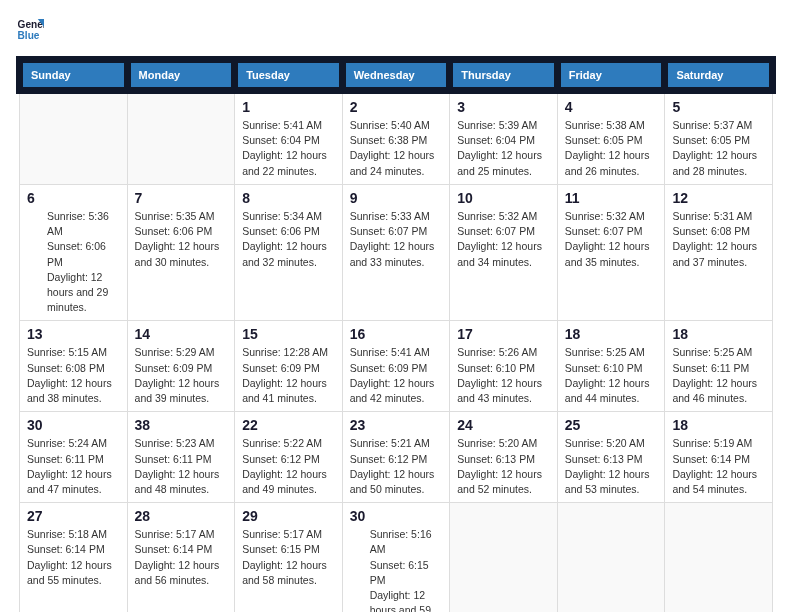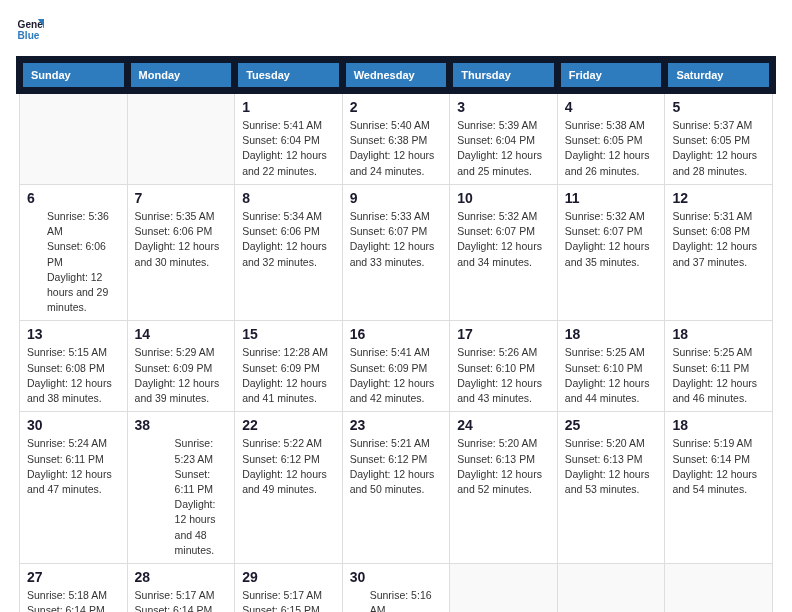--- a/index.html
+++ b/index.html
@@ -239,21 +239,21 @@
       </tr>
       <tr class="week-row">
         <td>
           <div class="day-number">30</div>
           <div class="day-info" style="white-space: pre-line;">Sunrise: 5:24 AM
 Sunset: 6:11 PM
 Daylight: 12 hours and 47 minutes.</div>
         </td>
         <td>
           <div class="day-number">38</div>
-          <div class="day-info" style="white-space: pre-line; margin-left: 40px;">Sunrise: 5:23 AM
+          <div class="day-info" style="white-space: pre-line;">Sunrise: 5:23 AM
 Sunset: 6:11 PM
 Daylight: 12 hours and 48 minutes.</div>
         </td>
         <td>
           <div class="day-number">22</div>
           <div class="day-info" style="white-space: pre-line;">Sunrise: 5:22 AM
 Sunset: 6:12 PM
 Daylight: 12 hours and 49 minutes.</div>
         </td>
         <td>

